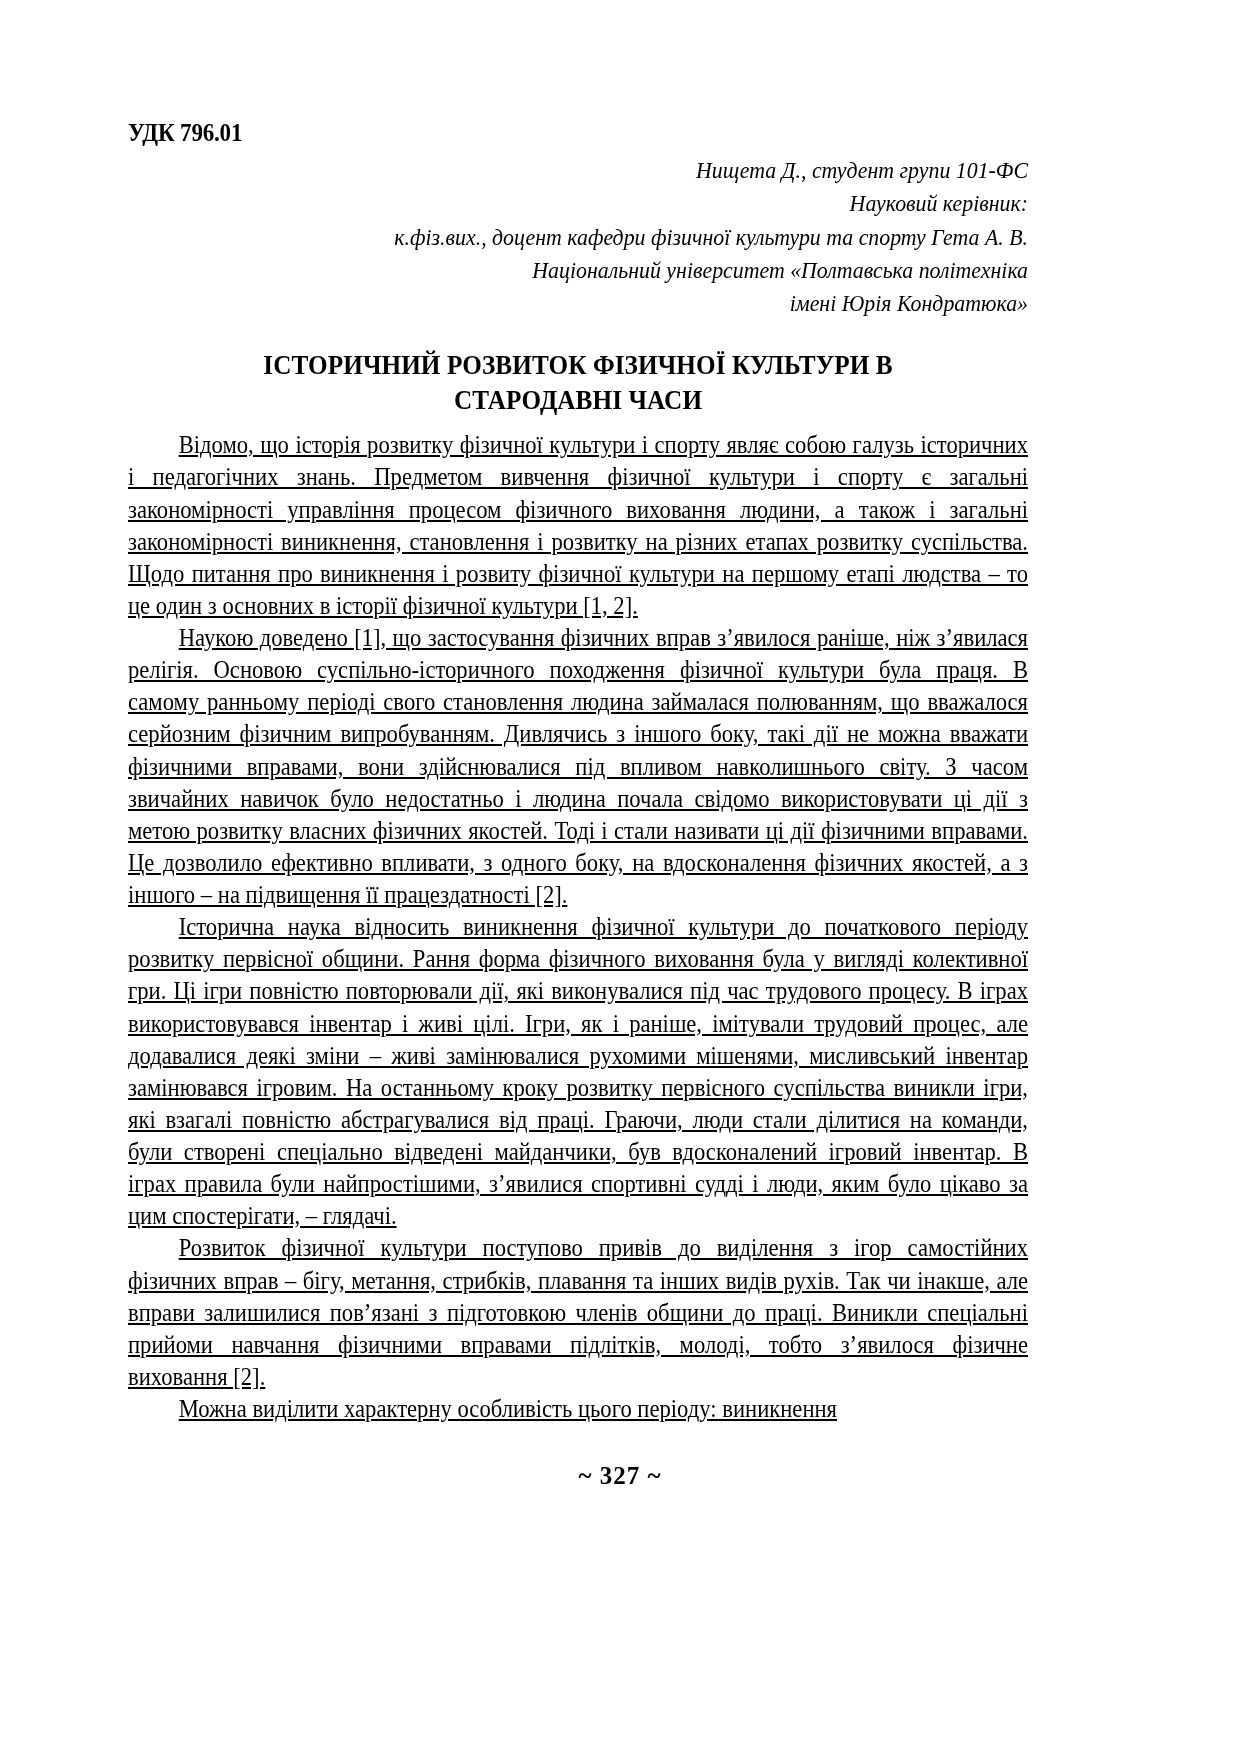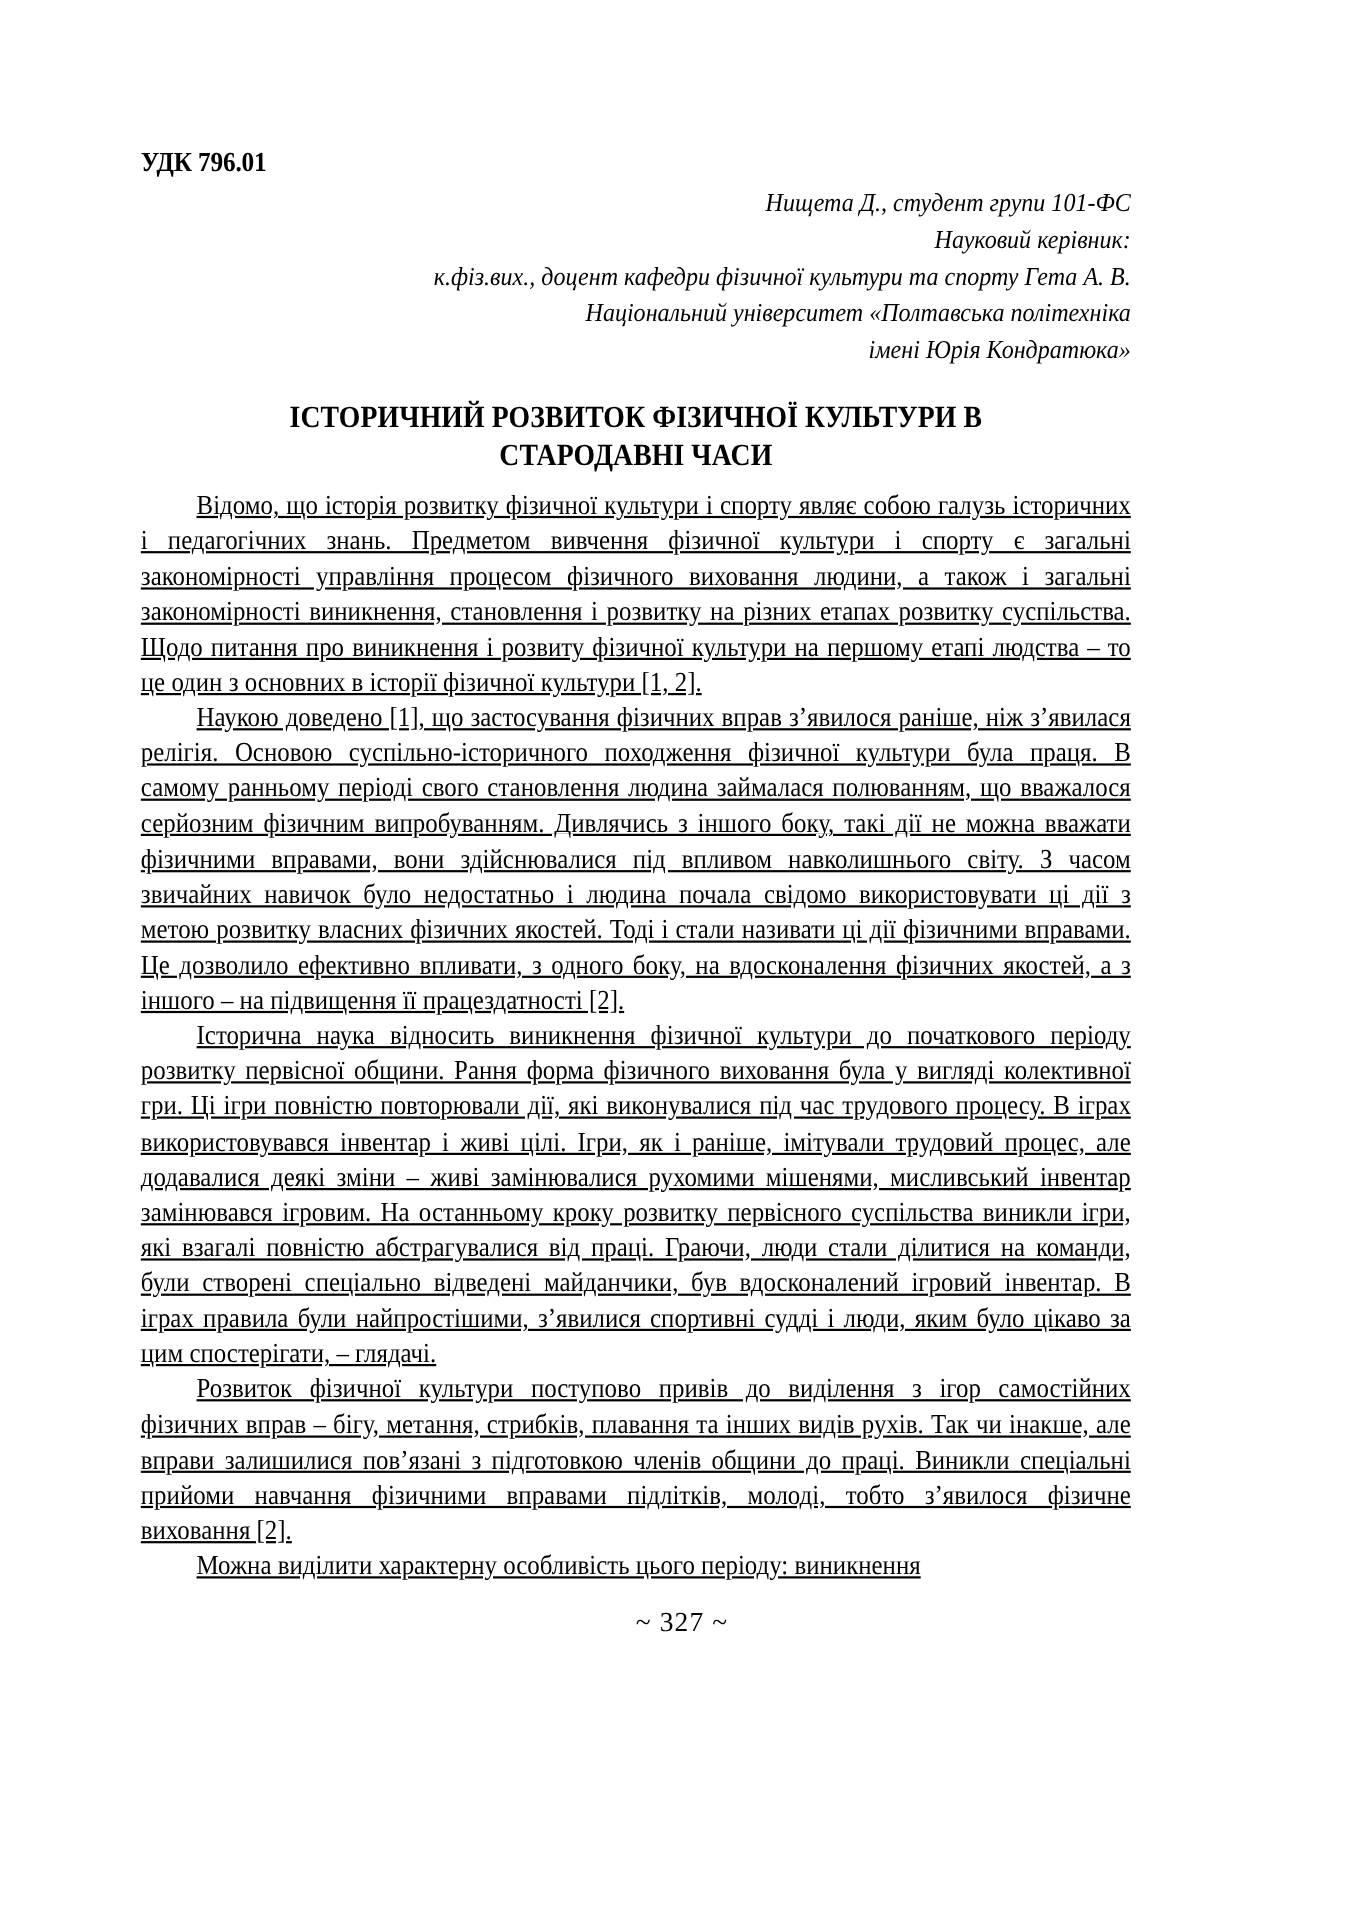--- a/index.html
+++ b/index.html
@@ -21,21 +21,20 @@
     top: 0;
     width: 1240px;
     height: 1754px;
     background: #ffffff;
   }
   .content {
     position: absolute;
     left: 128px;
     top: 118px;
     width: 900px;
-    margin-top: 15px;
   }
 
   
   .udc {
     font-size: 25px;
     font-weight: bold;
     letter-spacing: -0.2px;
     line-height: 1.2;
     margin: 0 0 6px 0;
     transform: scaleX(0.92);
@@ -84,20 +83,21 @@
 
   
   .footer {
     position: absolute;
     left: 0;
     top: 1462px;
     width: 1240px;
     text-align: center;
     font-size: 25px;
     letter-spacing: 1px;
+    font-weight: bold;
   }
 </style>
 </head>
 <body>
 
 <div class="page">
   <div class="content">
 
     <div class="udc">УДК 796.01</div>
 

